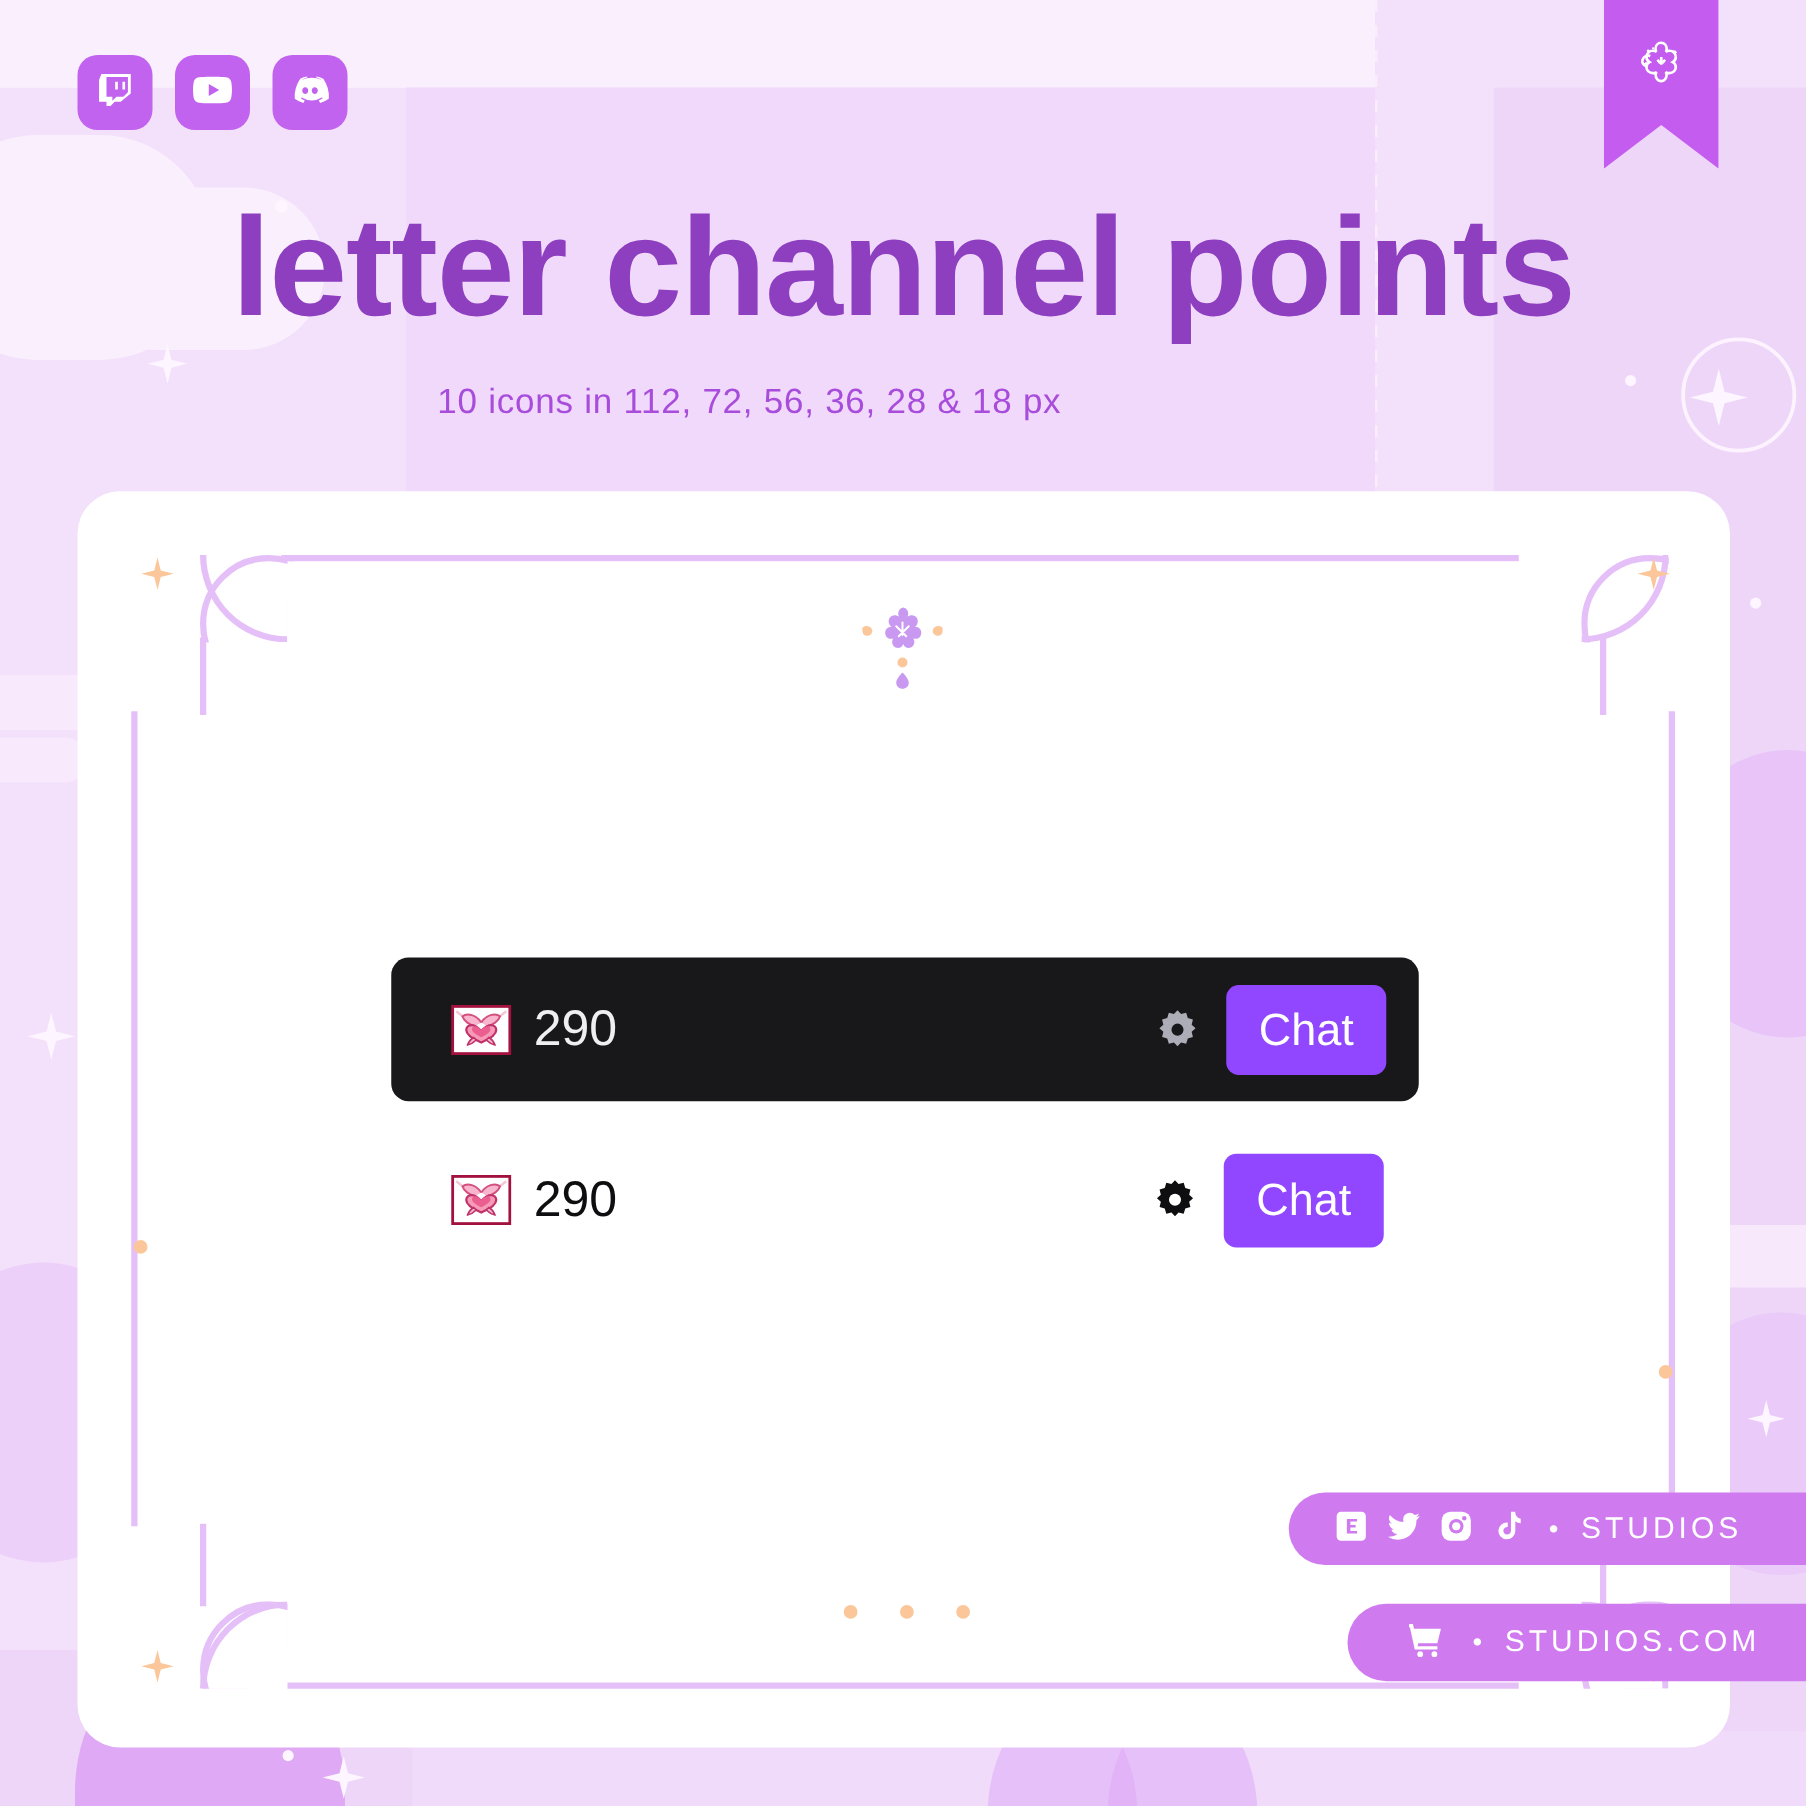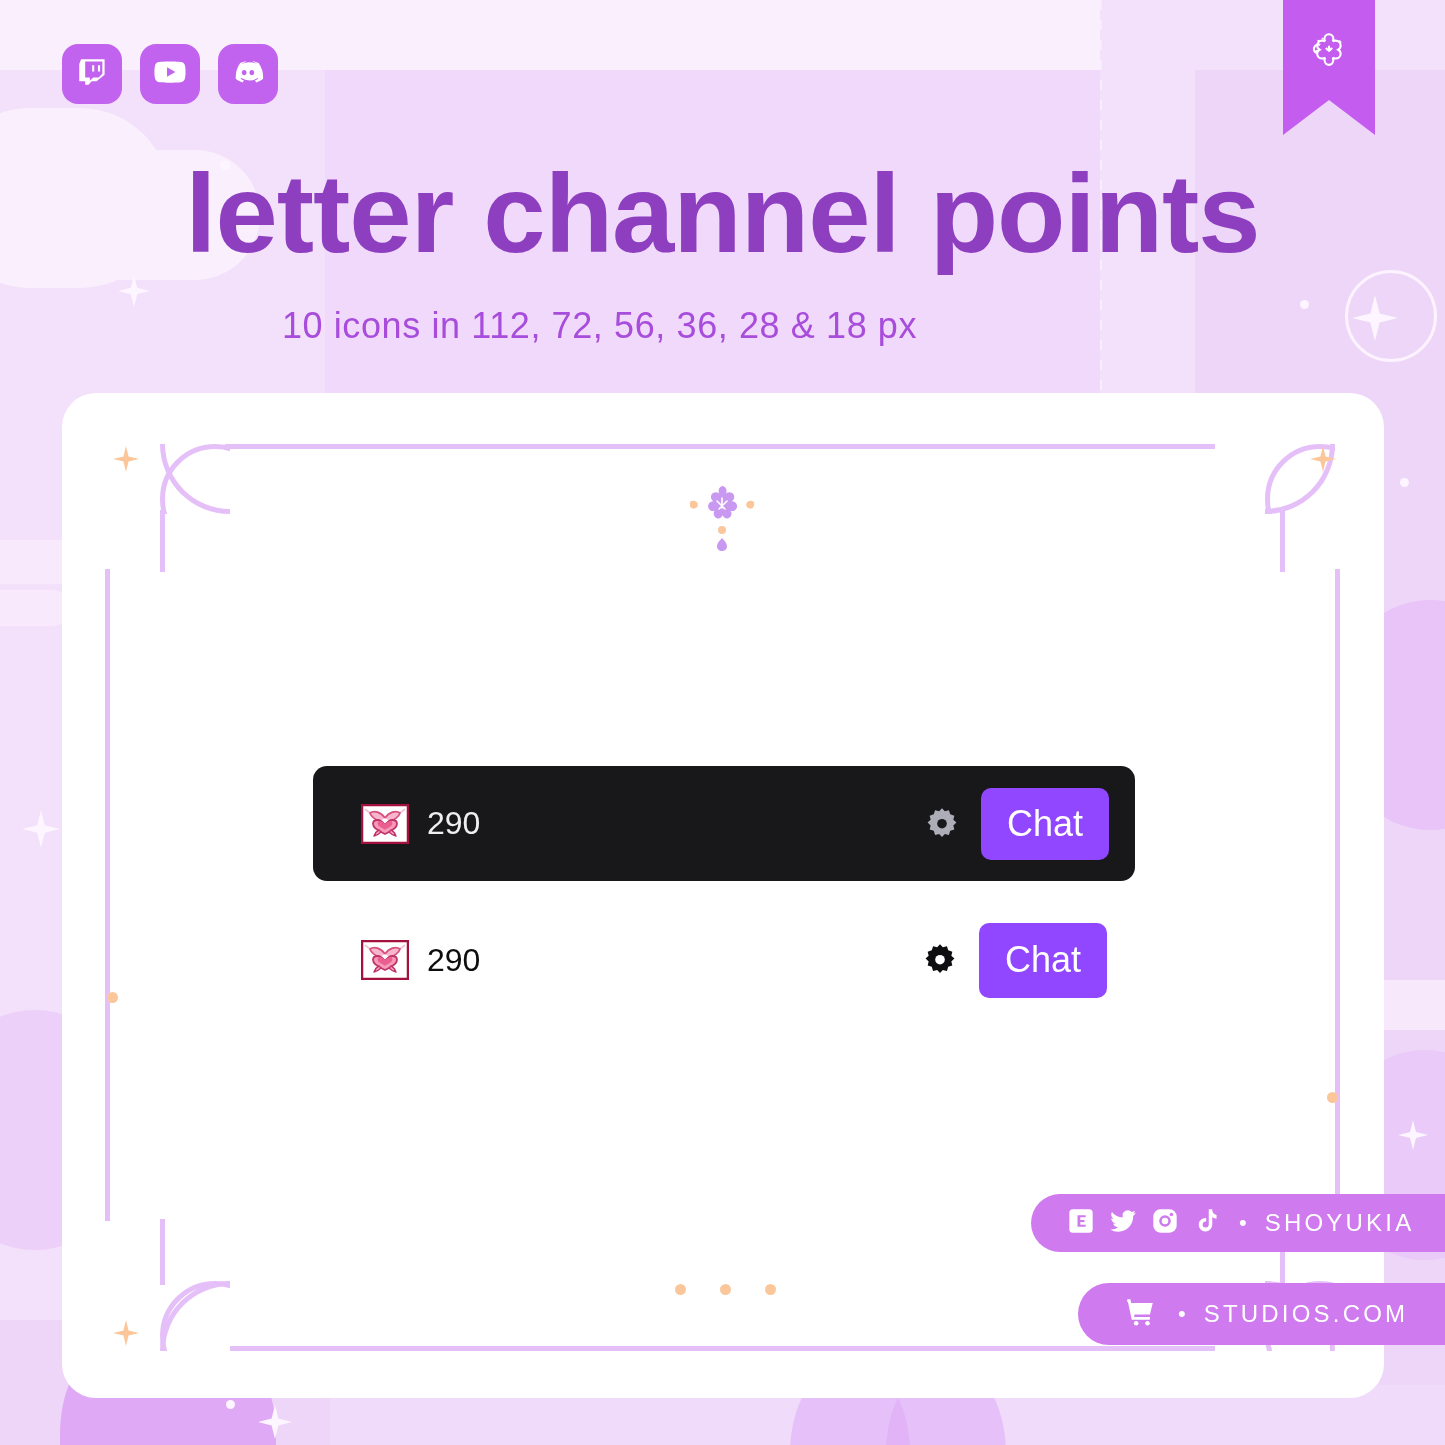--- a/index.html
+++ b/index.html
@@ -88,21 +88,21 @@
   .ribbon svg { width:56px; height:56px; margin-top:22px; }
 
   .title {
     position:absolute; left:0; top:155px; width:1445px; text-align:center;
     font-size:112px; font-weight:bold; color:#8d3fc0;
     letter-spacing:-1px; line-height:1.05;
     font-family:"Liberation Sans", sans-serif;
   }
   .subtitle {
     position:absolute; left:0; top:305px; width:1199px; text-align:center;
-    font-size:36px; color:#a84ddb; letter-spacing:.6px;
+    font-size:28px; color:#a84ddb; letter-spacing:.6px;
     font-family:"Liberation Sans", sans-serif;
   }
 
   
   .card {
     position:absolute; left:62px; top:393px; width:1322px; height:1005px;
     background:#fff; border-radius:34px;
   }
 
   
@@ -133,21 +133,21 @@
     background:#18181b; border-radius:14px;
     display:flex; align-items:center;
   }
   .light-row {
     position:absolute; left:313px; top:905px; width:822px; height:110px;
     display:flex; align-items:center;
   }
 
   .pt-left { display:flex; align-items:center; gap:18px; margin-left:48px; }
   .pt-icon { width:48px; height:40px; }
-  .pt-count { font-size:32px; font-family:"Liberation Sans", sans-serif; }
+  .pt-count { font-size:40px; font-family:"Liberation Sans", sans-serif; }
   .count-dark { color:#efeff1; }
   .count-light { color:#0e0e10; }
 
   .pt-right { margin-left:auto; display:flex; align-items:center; gap:22px; margin-right:26px; }
   .gear { width:34px; height:34px; }
   .chat-btn {
     width:128px; height:72px; border-radius:10px; background:#9147ff;
     color:#fff; font-size:36px; display:flex; align-items:center; justify-content:center;
     font-family:"Liberation Sans", sans-serif; border:none;
   }
@@ -384,21 +384,21 @@
             <circle cx="17.5" cy="6.5" r="1.5" fill="#cf7aee"></circle>
           </svg>
       </span>
       <span>
         <svg viewBox="0 0 24 24">
             <path d="M16.5 2h-3v13.1a2.6 2.6 0 1 1-2.2-2.6V9.4a5.8 5.8 0 1 0 5.2 5.8V8.6c1 .8 2.3 1.3 3.7 1.4V6.9a4.4 4.4 0 0 1-3.7-4.9z"></path>
           </svg>
       </span>
     </div>
     <span class="pill-sep">•</span>
-    <span class="pill-text">SHOYUKIA</span>
+    <span class="pill-text">STUDIOS</span>
   </div>
 
   <div class="pill pill-shop">
     <div class="pill-icons">
       <span>
         <svg viewBox="0 0 24 24">
             <path d="M3 3h2.2l.6 2.6H21l-2 8.2H8.2l-.4 1.7H19v1.9H6.2L3.5 4.9H3z"></path>
             <circle cx="9.3" cy="20" r="1.6"></circle>
             <circle cx="17.3" cy="20" r="1.6"></circle>
           </svg>

